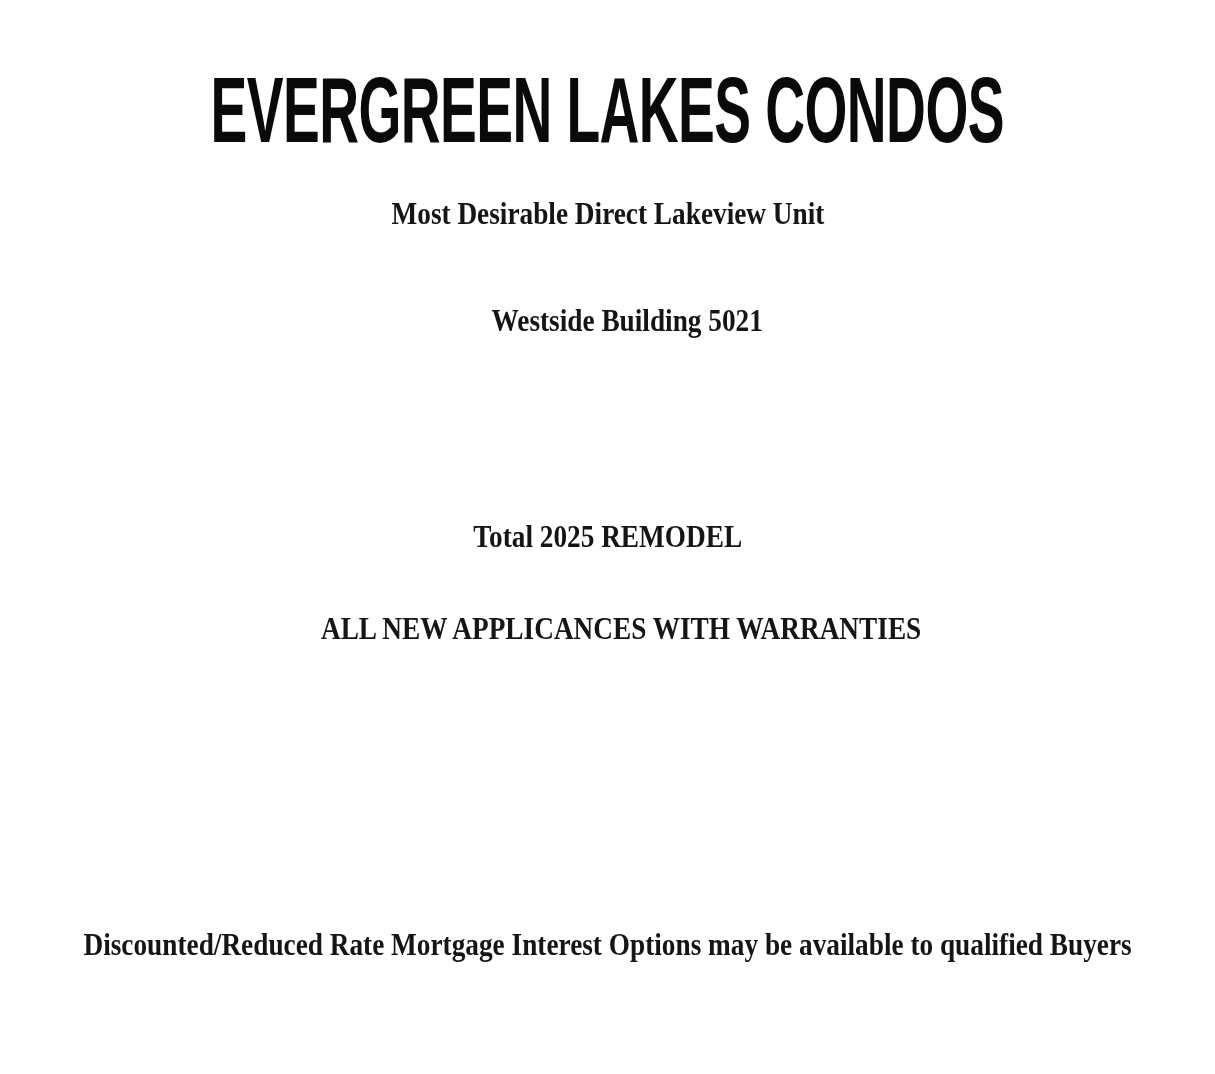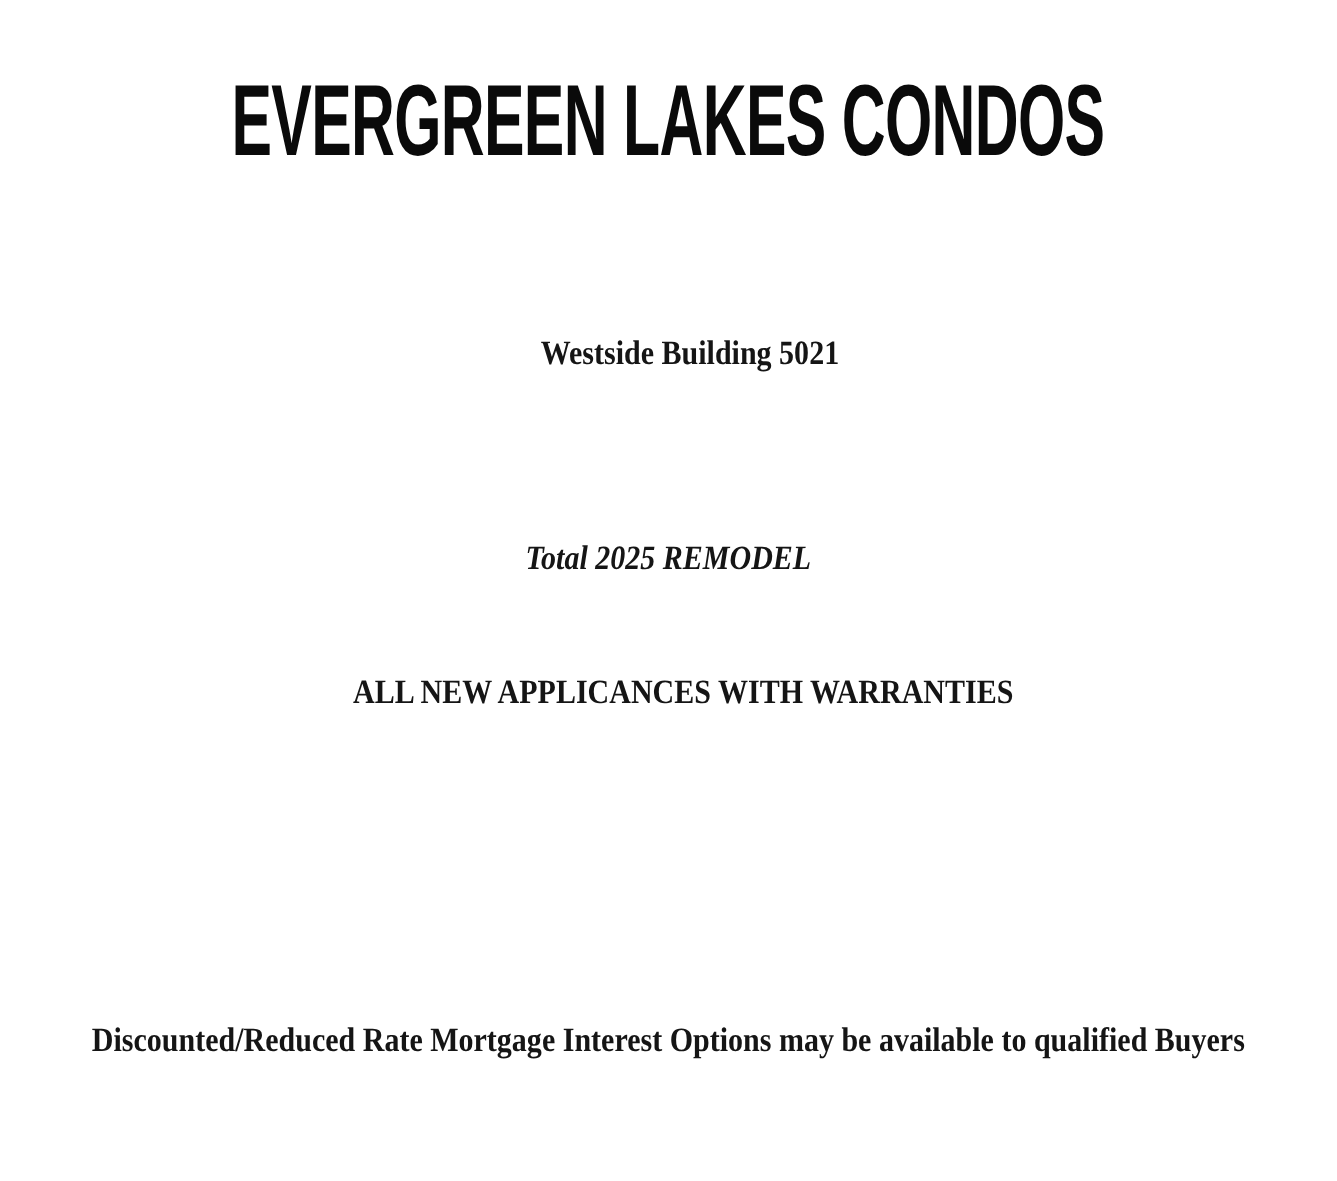--- a/index.html
+++ b/index.html
@@ -45,35 +45,38 @@
     font-size: 31px;
     line-height: 1;
     color: #151515;
     transform: scaleX(0.88);
     transform-origin: center;
     white-space: nowrap;
   }
   .row-1 { top: 198px; }
   .row-2 { top: 305px; padding-left: 40px; }
   .row-3 { top: 410px; }
-  .row-4 { top: 491px; font-style: italic; }
+  .row-4 { top: 521px; }
   .row-5 { top: 613px; padding-left: 28px; }
   .row-6 { top: 720px; }
   .row-7 { top: 826px; }
   .row-8 { top: 929px; align-items: center; }
 </style>
 </head>
 <body>
 
 <div class="page">
 
   <div class="center-row title-row">
     <span class="title-text">EVERGREEN LAKES CONDOS</span>
   </div>
 
+  <div class="center-row row-1">
+    <span class="body-line">Most Desirable Direct Lakeview Unit</span>
+  </div>
 
   <div class="center-row row-2">
     <span class="body-line">Westside Building 5021</span>
   </div>
 
 
   <div class="center-row row-4">
     <span class="body-line">Total 2025 REMODEL</span>
   </div>
 

